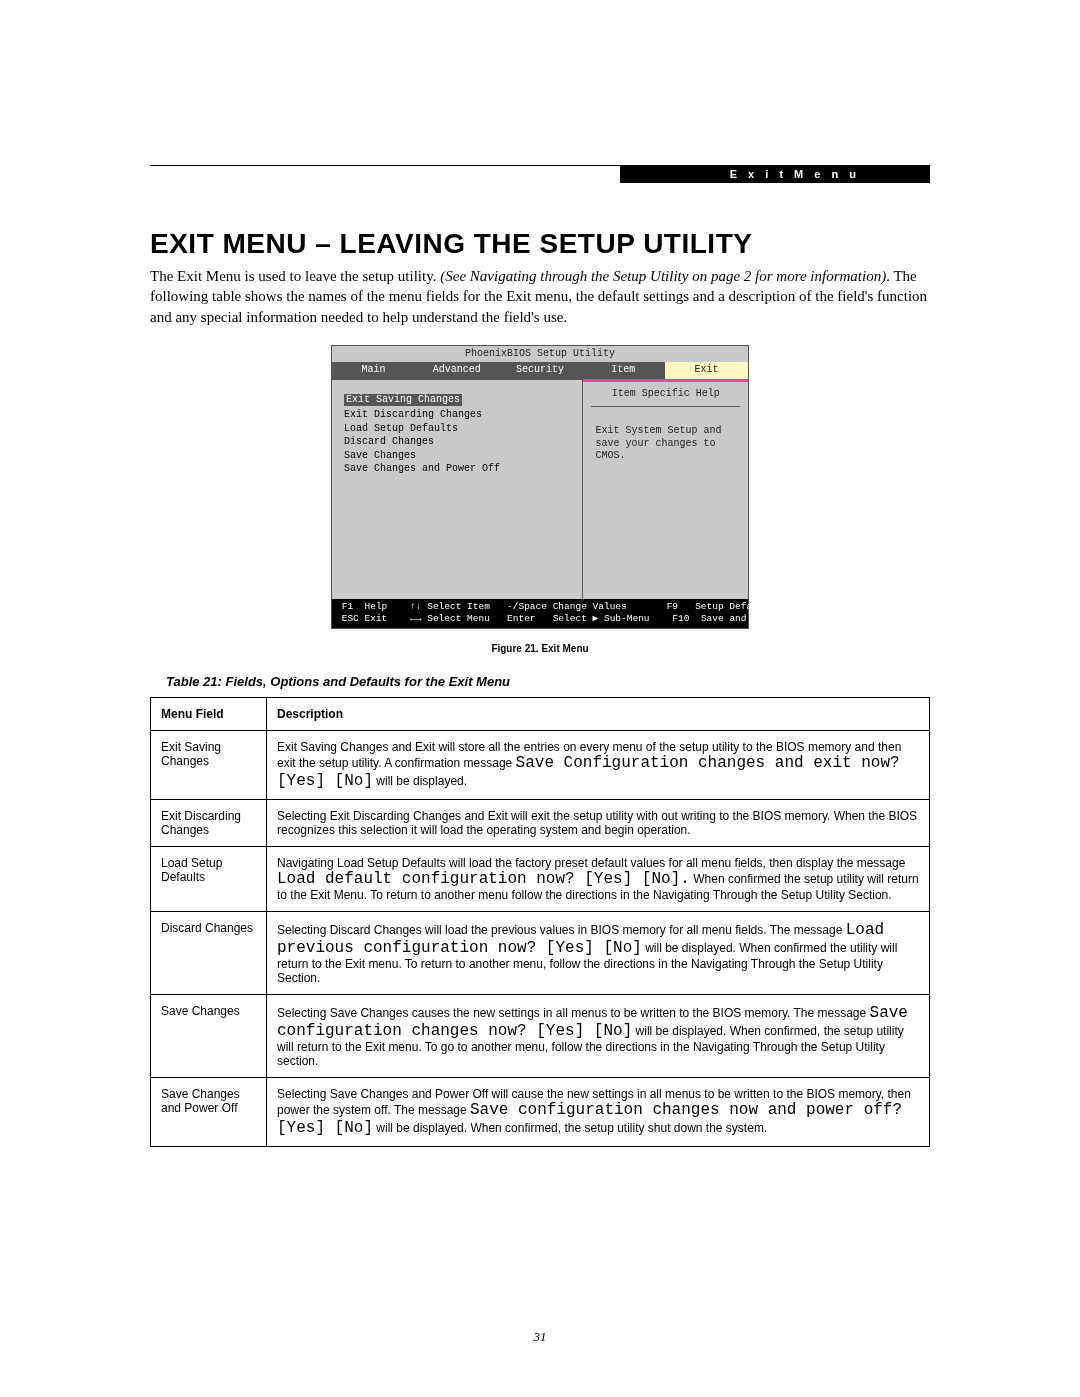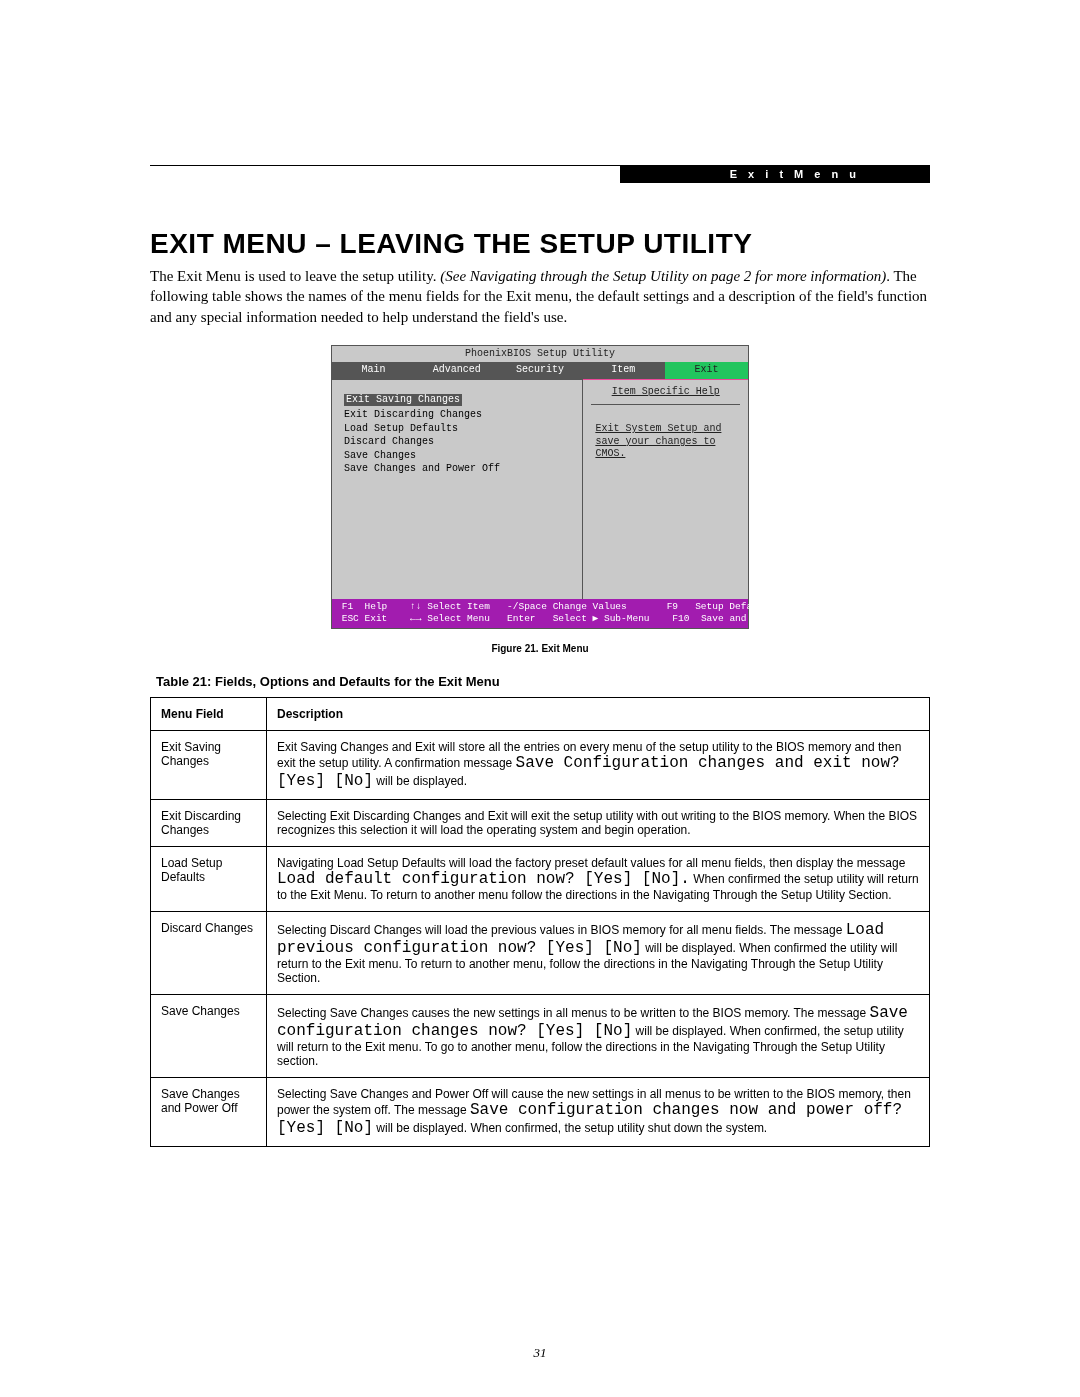--- a/index.html
+++ b/index.html
@@ -66,21 +66,21 @@
     display: flex;
     background: #555;
     color: #fff;
   }
   .bios-tab {
     padding: 2px 0;
     text-align: center;
     flex: 1;
   }
   .bios-tab.active {
-    background: #22c55e;
+    background: #fef9c3;
     color: #222;
   }
   .bios-body {
     display: flex;
     height: 220px;
     background: #c9c9c9;
   }
   .bios-left {
     flex: 1.55;
     padding: 14px 8px 8px 12px;
@@ -92,57 +92,57 @@
     background: #555;
     color: #fff;
     display: inline-block;
     padding: 0 2px;
     margin-bottom: 2px;
   }
   .bios-left div { margin-bottom: 1px; white-space: pre; }
   .bios-right {
     flex: 1;
     padding: 6px 8px;
-    border-top: 1px solid #ec4899;
+    border-top: 3px solid #ec4899;
     text-align: center;
     color: #222;
-    text-decoration: underline;
   }
   .bios-right .hdr {
     margin-bottom: 18px;
     padding-bottom: 6px;
     border-bottom: 1px solid #555;
     white-space: pre;
   }
   .bios-right .help {
     text-align: left;
     white-space: pre;
     padding-left: 4px;
   }
   .bios-footer {
-    background: #a21caf;
+    background: #000000;
     color: #fff;
     padding: 2px 10px 3px 4px;
     white-space: pre;
     font-size: 9.5px;
     line-height: 1.3;
   }
 
   .figcap {
     text-align: center;
     font-family: Arial, Helvetica, sans-serif;
     font-weight: bold;
     font-size: 10px;
     margin-bottom: 20px;
   }
   .tablecap {
     font-family: Arial, Helvetica, sans-serif;
     font-weight: bold;
     font-size: 13px;
-    margin: 0 0 8px 6px;
+    margin: 0 0 8px 16px;
+    font-style: italic;
   }
 
   table.fields {
     width: 100%;
     border-collapse: collapse;
     font-family: Arial, Helvetica, sans-serif;
     font-size: 12px;
   }
   table.fields th, table.fields td {
     border: 1px solid #000;
@@ -155,21 +155,21 @@
     background: #fff;
   }
   table.fields td.mf { width: 95px; }
   table.fields .mono {
     font-family: Liberation Mono, monospace;
     font-size: 16px;
   }
 
   .pagenum {
     position: absolute;
-    bottom: 36px;
+    bottom: 52px;
     left: 0; right: 0;
     text-align: center;
     font-style: italic;
     font-family: "Times New Roman", serif;
     font-size: 13px;
   }
 </style>
 </head>
 <body>
 

